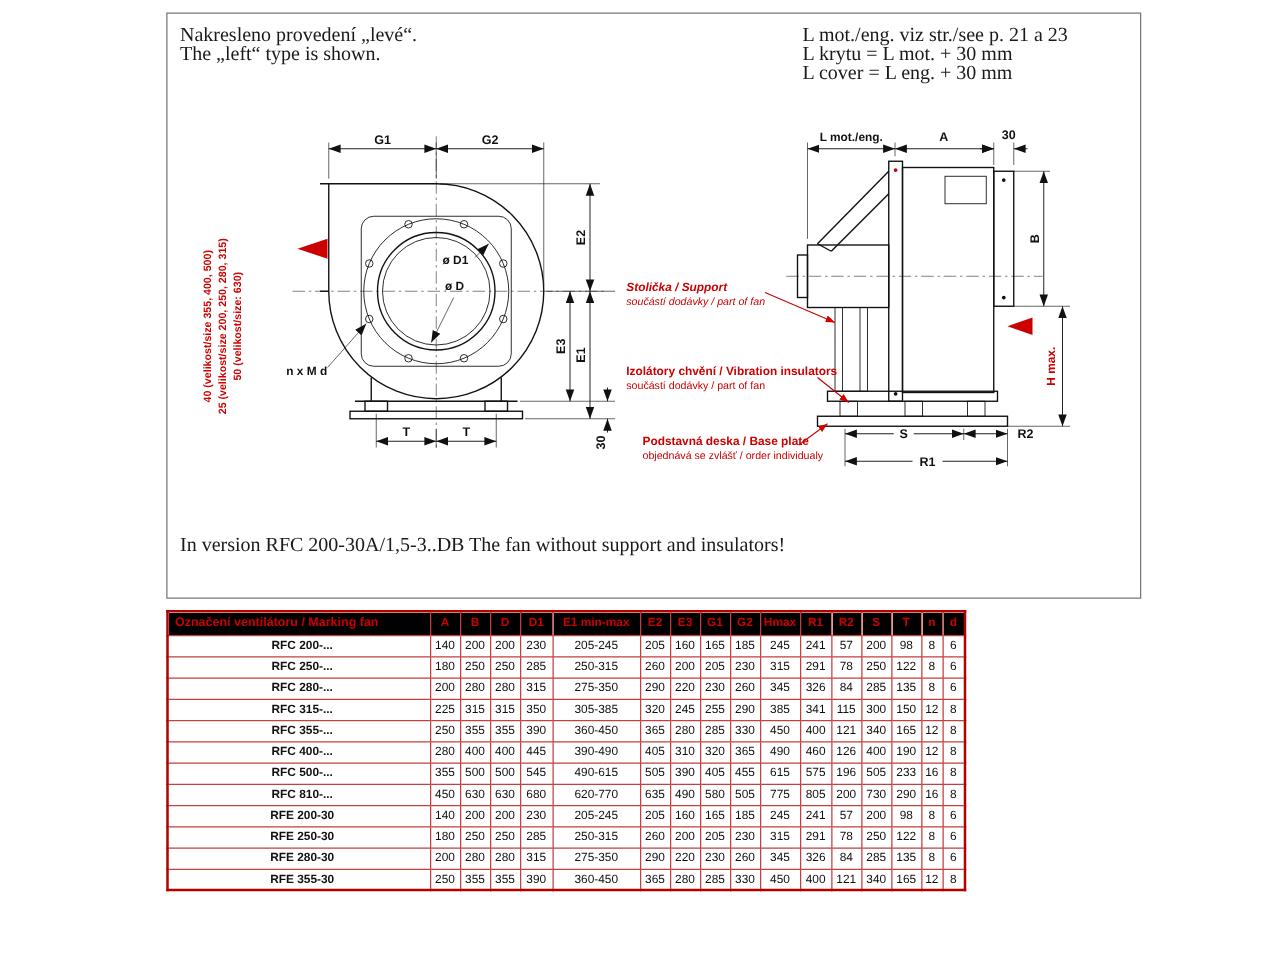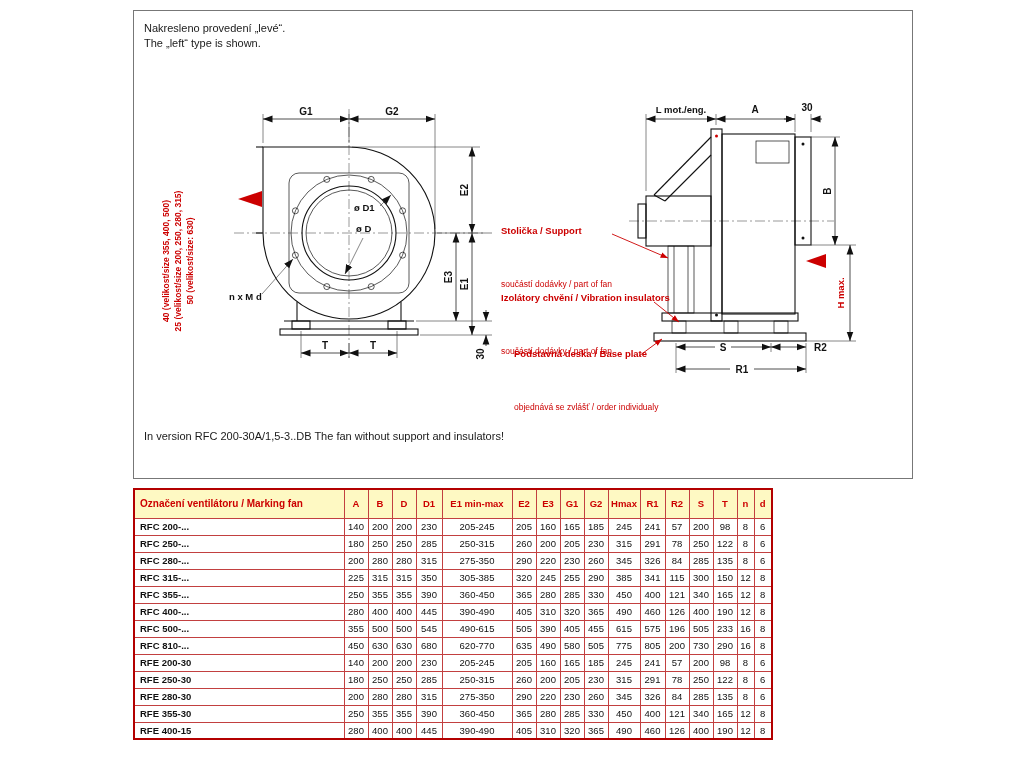--- a/index.html
+++ b/index.html
@@ -5,28 +5,28 @@
   * { box-sizing: border-box; }
   html, body { margin: 0; padding: 0; }
   body {
     width: 1024px; height: 768px; background: #ffffff; position: relative;
     font-family: "Liberation Sans", sans-serif; overflow: hidden;
   }
   .frame {
     position: absolute; left: 133px; top: 10px; width: 780px; height: 469px;
     border: 1px solid #777; background: #fff;
   }
-  .note { position: absolute; color: #1a1a1a; font-size: 11px; line-height: 15px; }
+  .note { position: absolute; color: #1a1a1a; font-size: 16px; line-height: 15px; font-family: Liberation Serif, serif; }
   .note-left  { left: 10px;  top: 10px; }
   .note-right { left: 508px; top: 10px; }
   .note-bottom{ left: 10px;  top: 418px; }
   .callout { position: absolute; color: #cc0000; }
   .callout .t { font-weight: bold; font-size: 9.5px; line-height: 11px; }
-  .callout .s { font-size: 8.5px; line-height: 10px; margin-top: 43px; }
-  .c-support    { left: 367px; top: 214px; }
+  .callout .s { font-size: 8.5px; line-height: 10px; }
+  .c-support    { left: 367px; top: 214px; font-style: italic; }
   .c-insulators { left: 367px; top: 281px; }
   .c-baseplate  { left: 380px; top: 337px; }
   svg.draw { position: absolute; left: 0; top: 0; }
 
   
   .ln   { stroke: #111; fill: none; stroke-width: 1.1; }
   .thin { stroke: #111; fill: none; stroke-width: 0.7; }
   .cl   { stroke: #555; fill: none; stroke-width: 0.6; stroke-dasharray: 10 3 2 3; }
   .ext  { stroke: #222; fill: none; stroke-width: 0.55; }
   .dim  { stroke: #222; fill: none; stroke-width: 0.8; }
@@ -40,24 +40,24 @@
   
   table.dims {
     position: absolute; left: 133px; top: 488px; width: 638px;
     border-collapse: collapse; table-layout: fixed; border: 2px solid #b30000;
   }
   table.dims th, table.dims td {
     border: 1px solid #c24040; font-size: 9.5px; color: #111; text-align: center;
     padding: 0; height: 17px; overflow: hidden; white-space: nowrap;
   }
   table.dims thead th {
-    color: #cc0000; background: #fef9c3; font-weight: bold; height: 29px;
+    color: #cc0000; background: #000000; font-weight: bold; height: 19px;
   }
   table.dims th.name-h { text-align: left; padding-left: 5px; font-size: 10px; }
-  table.dims td.row-name { text-align: left; padding-left: 5px; font-weight: bold; }
+  table.dims td.row-name { text-align: center; padding-left: 5px; font-weight: bold; }
 </style>
 </head>
 <body>
 
 <div class="frame">
 
   <svg class="draw" width="780" height="469" viewBox="0 0 780 469">
     <defs>
       <marker id="ab" viewBox="0 0 10 8" markerWidth="10" markerHeight="8" refX="9.5" refY="4" orient="auto-start-reverse" markerUnits="userSpaceOnUse">
         <path d="M0,0.6 L9.5,4 L0,7.4 Z" fill="#111"></path>
@@ -210,20 +210,25 @@
 
       <line class="rl" x1="478" y1="223" x2="534" y2="247" marker-end="url(#ared)"></line>
       <line class="rl" x1="520" y1="291" x2="545" y2="311" marker-end="url(#ared)"></line>
       <line class="rl" x1="505" y1="345" x2="528" y2="328" marker-end="url(#ared)"></line>
     </g>
   </svg>
 
   <div class="note note-left">
     <div>Nakresleno provedení „levé“.</div>
     <div>The „left“ type is shown.</div>
+  </div>
+  <div class="note note-right">
+    <div>L mot./eng. viz str./see p. 21 a 23</div>
+    <div>L krytu = L mot. + 30 mm</div>
+    <div>L cover = L eng. + 30 mm</div>
   </div>
   <div class="note note-bottom">
     <div>In version RFC 200-30A/1,5-3..DB The fan without support and insulators!</div>
   </div>
 
   <div class="callout c-support">
     <div class="t">Stolička / Support</div>
     <div class="s">součástí dodávky / part of fan</div>
   </div>
   <div class="callout c-insulators">
@@ -499,33 +504,14 @@
         <td>285</td>
         <td>330</td>
         <td>450</td>
         <td>400</td>
         <td>121</td>
         <td>340</td>
         <td>165</td>
         <td>12</td>
         <td>8</td>
       </tr>
-      <tr>
-        <td class="row-name">RFE 400-15</td>
-        <td>280</td>
-        <td>400</td>
-        <td>400</td>
-        <td>445</td>
-        <td>390-490</td>
-        <td>405</td>
-        <td>310</td>
-        <td>320</td>
-        <td>365</td>
-        <td>490</td>
-        <td>460</td>
-        <td>126</td>
-        <td>400</td>
-        <td>190</td>
-        <td>12</td>
-        <td>8</td>
-      </tr>
     </tbody>
 </table>
 
 </body></html>

